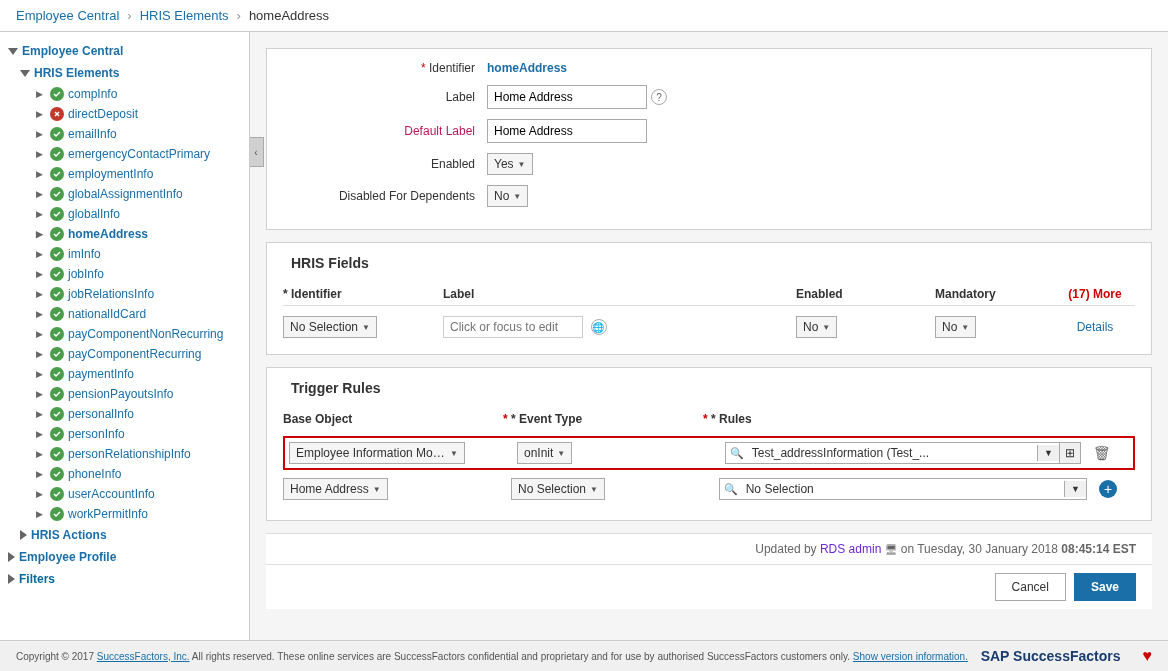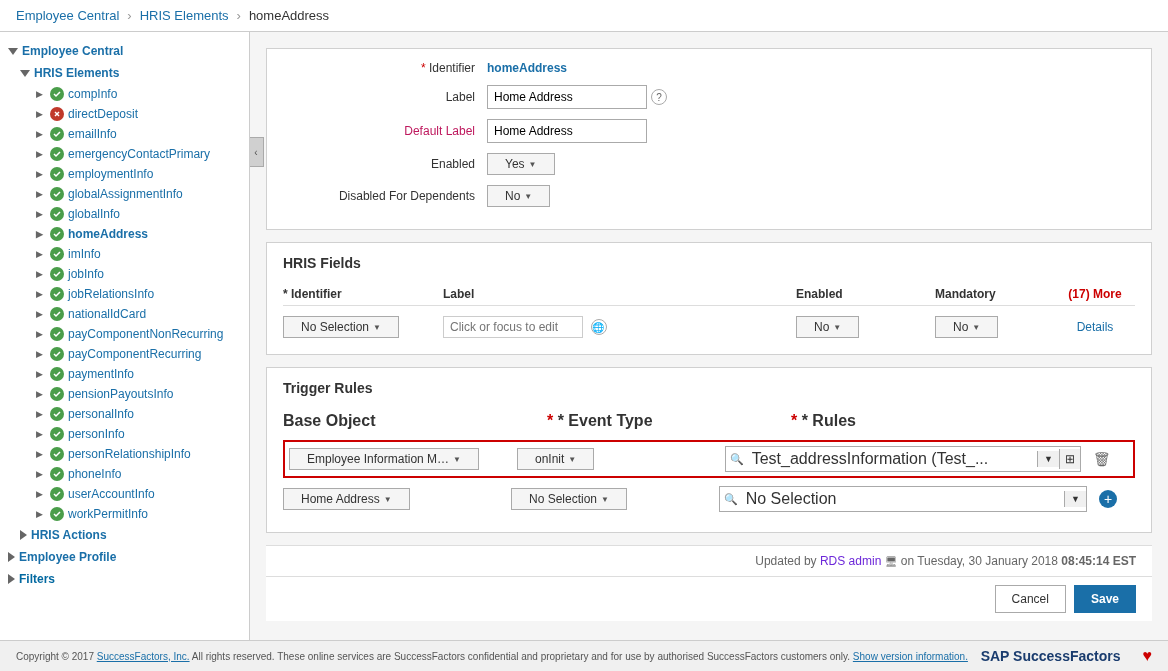--- a/index.html
+++ b/index.html
@@ -167,21 +167,21 @@
     .form-value {
       font-size: 12px;
       color: #1a6fa8;
       font-weight: bold;
     }
     .dropdown-btn {
       display: inline-flex;
       align-items: center;
       border: 1px solid #aaa;
       background: #f5f5f5;
-      padding: 3px 17px;
+      padding: 3px 6px;
       font-size: 12px;
       cursor: pointer;
       gap: 4px;
       white-space: nowrap;
     }
     .dropdown-btn .caret { font-size: 8px; color: #555; }
 
     .info-icon {
       display: inline-flex;
       align-items: center;
@@ -196,20 +196,21 @@
       margin-left: 4px;
     }
 
     
     .section-title {
       font-size: 14px;
       font-weight: bold;
       color: #333;
       margin-bottom: 8px;
       padding-bottom: 4px;
+      margin-left: 8px;
     }
 
     
     .hris-fields-section {
       background: #fff;
       border: 1px solid #d0d0d0;
       margin-bottom: 12px;
       padding: 12px 16px;
     }
     .hris-table-header {
@@ -250,25 +251,24 @@
     .trigger-section {
       background: #fff;
       border: 1px solid #d0d0d0;
       margin-bottom: 12px;
       padding: 12px 16px;
     }
     .trigger-table-header {
       display: flex;
       align-items: center;
       padding: 4px 0;
-      font-size: 16px;
+      font-size: 12px;
       font-weight: bold;
       color: #333;
       margin-bottom: 6px;
-      gap: 44px;
     }
     .trigger-col-base { width: 220px; flex-shrink: 0; }
     .trigger-col-event { width: 200px; flex-shrink: 0; }
     .trigger-col-rules { flex: 1; }
     .trigger-col-action { width: 40px; flex-shrink: 0; }
 
     .trigger-row {
       display: flex;
       align-items: center;
       margin-bottom: 8px;
@@ -287,21 +287,21 @@
       flex: 1;
     }
     .rules-search-icon {
       padding: 3px 4px;
       color: #666;
       font-size: 11px;
     }
     .rules-text {
       flex: 1;
       padding: 3px 4px;
-      font-size: 16px;
+      font-size: 12px;
       overflow: hidden;
       text-overflow: ellipsis;
       white-space: nowrap;
     }
     .rules-caret {
       padding: 3px 6px;
       background: #f0f0f0;
       border-left: 1px solid #aaa;
       cursor: pointer;
       font-size: 9px;

